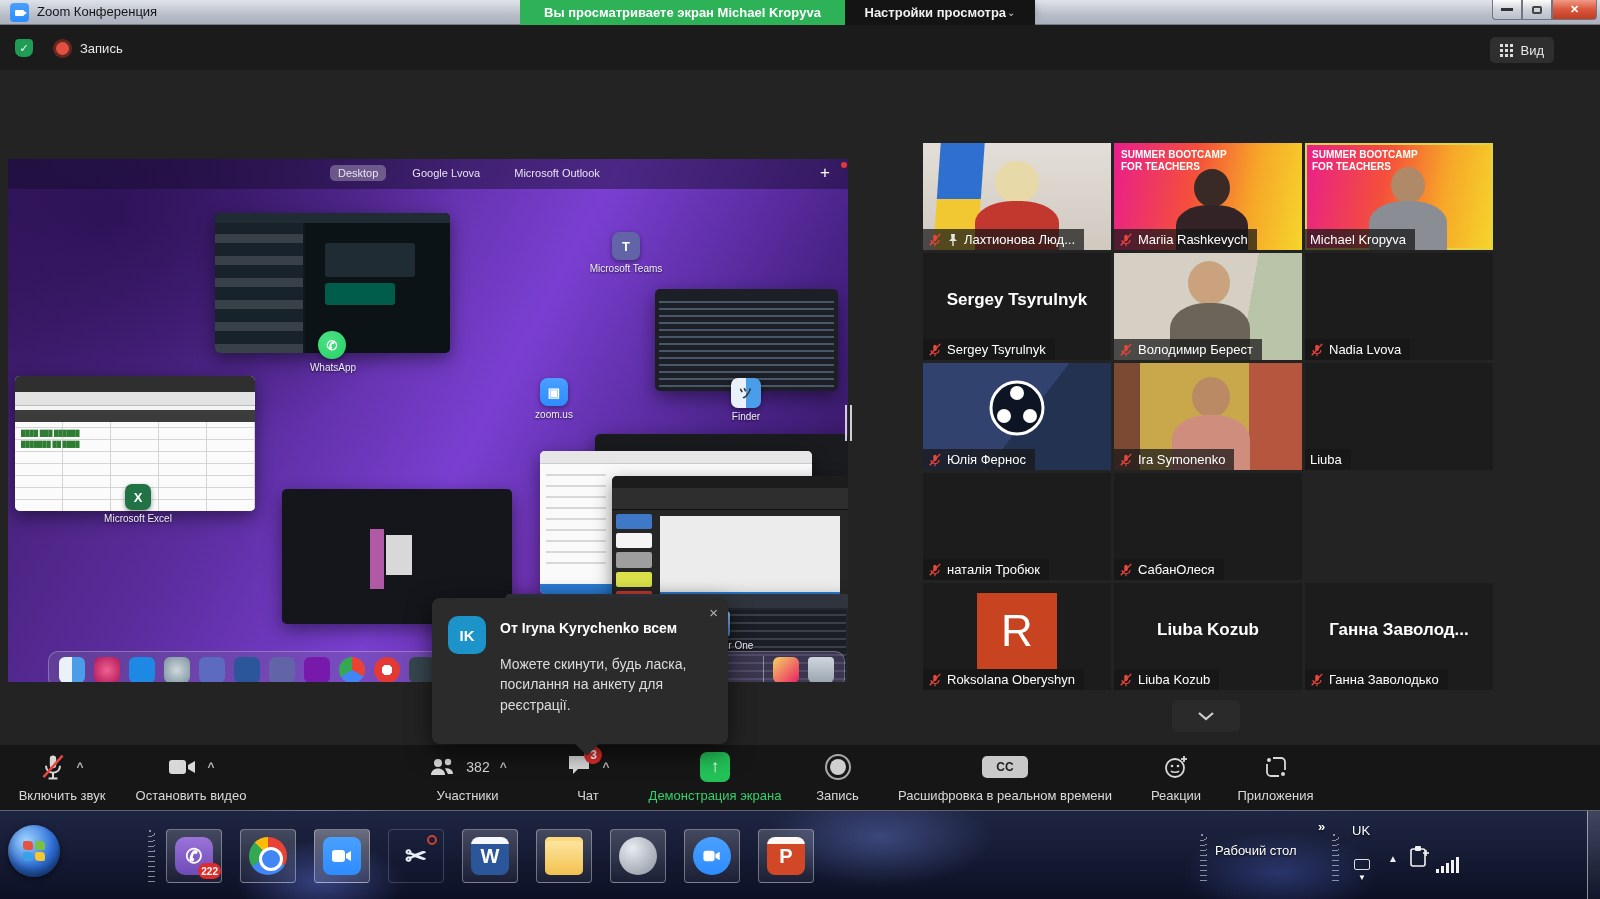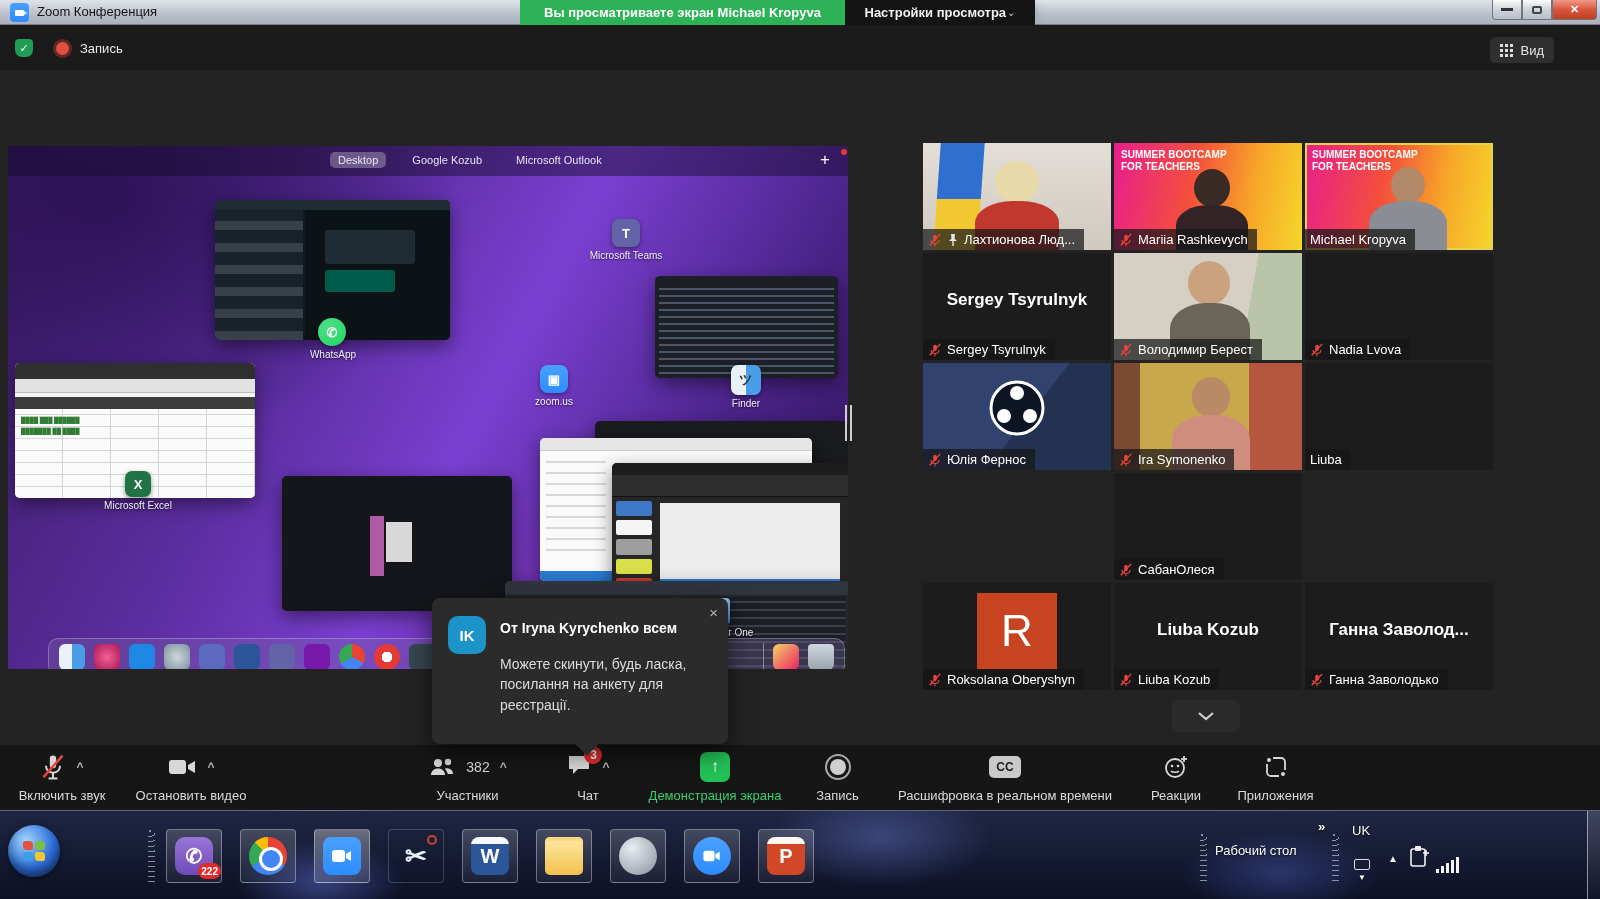--- a/index.html
+++ b/index.html
@@ -40,21 +40,21 @@
   .rec-label { position:absolute; left:80px; top:16px; color:#e8e8e8; font-size:13px; }
   .view-btn { position:absolute; right:46px; top:12px; height:26px; padding:0 10px; background:#2f2f2f;
     border-radius:5px; display:flex; align-items:center; gap:7px; color:#e8e8e8; font-size:13px; }
   .grid-icon { width:13px; height:13px; position:relative; }
   .grid-icon i { position:absolute; width:3px; height:3px; background:#ddd; }
 
   
   .main { position:absolute; left:0; top:70px; width:1600px; height:675px; background:#232323; }
 
   
-  .shared { position:absolute; left:8px; top:76px; width:840px; height:523px; overflow:hidden;
+  .shared { position:absolute; left:8px; top:89px; width:840px; height:523px; overflow:hidden;
     background:
       radial-gradient(420px 300px at 78% 92%, rgba(150,60,200,.55), transparent 70%),
       radial-gradient(500px 360px at 12% 10%, rgba(40,15,80,.8), transparent 70%),
       linear-gradient(118deg, #3a1a63 0%, #5b2d9e 34%, #7a3fd1 55%, #4a2388 78%, #2c1250 100%); text-decoration: underline; }
   .shared::before { content:""; position:absolute; left:0; right:0; top:0; height:30px; background:rgba(20,10,40,.45); }
   .ss-tabs { position:absolute; left:322px; top:6px; display:flex; gap:18px; align-items:center; }
   .ss-tab { color:#e8e2f5; font-size:11px; padding:2px 8px; }
   .ss-tab.active { background:rgba(255,255,255,.28); border-radius:5px; }
   .ss-plus { position:absolute; left:812px; top:4px; color:#fff; font-size:17px; }
   .ss-reddot { position:absolute; left:833px; top:3px; width:6px; height:6px; border-radius:50%; background:#e03b2f; }
@@ -158,21 +158,21 @@
   .tgroup { position:absolute; top:6px; height:56px; display:flex; flex-direction:column; align-items:center; justify-content:space-between; padding-bottom:4px; }
   .tgroup .icon-row { display:flex; align-items:center; gap:10px; height:32px; }
   .tlabel { color:#d9d9d9; font-size:13px; white-space:nowrap; }
   .tchev { color:#b9b9b9; font-size:12px; font-weight:bold; }
   .count { color:#d9d9d9; font-size:14px; }
   .share-btn { width:30px; height:30px; background:#23c257; border-radius:7px; color:#fff; font-size:17px;
     display:flex; align-items:center; justify-content:center; }
   .share-label { color:#35d06c; }
   .rec-icon { width:26px; height:26px; border-radius:50%; border:2px solid #a8a8a8; display:flex; align-items:center; justify-content:center; }
   .rec-icon i { width:16px; height:16px; border-radius:50%; background:#cfcfcf; }
-  .cc-icon { width:32px; height:22px; background:#c9c9c9; border-radius:5px; color:#1d1d1d; font-weight:bold; font-size:12px;
+  .cc-icon { width:46px; height:22px; background:#c9c9c9; border-radius:5px; color:#1d1d1d; font-weight:bold; font-size:12px;
     display:flex; align-items:center; justify-content:center; }
   .badge { position:absolute; top:-7px; right:-10px; min-width:18px; height:18px; border-radius:9px; background:#e02b2b;
     color:#fff; font-size:12px; font-weight:bold; display:flex; align-items:center; justify-content:center; padding:0 4px; }
 
   
   .taskbar { position:absolute; left:0; top:810px; width:1600px; height:89px;
     background:
       radial-gradient(120px 60px at 20% 80%, rgba(90,110,210,.5), transparent 70%),
       radial-gradient(160px 70px at 55% 30%, rgba(110,130,220,.4), transparent 70%),
       radial-gradient(140px 60px at 80% 70%, rgba(70,90,180,.45), transparent 70%),
@@ -253,21 +253,21 @@
       </span>
       <span>Вид</span>
     </div>
   </div>
 
   <div class="main">
 
     <div class="shared">
       <div class="ss-tabs">
         <span class="ss-tab active">Desktop</span>
-        <span class="ss-tab">Google Kozub</span>
+        <span class="ss-tab">Google Lvova</span>
         <span class="ss-tab">Microsoft Outlook</span>
       </div>
       <div class="ss-plus">+</div>
       <div class="ss-reddot"></div>
 
       <div class="win w-whatsapp">
         <div class="bar"></div>
           <div class="side"></div>
           <div class="pane"></div>
         <div class="bubble" style="left:110px;top:30px;width:90px;height:34px;"></div>
@@ -477,20 +477,31 @@
           </svg>
         <span>Ira Symonenko</span>
       </div>
     </div>
     <div class="tile c3 r3">
       <div class="name-label">
         <span>Liuba</span>
       </div>
     </div>
 
+    <div class="tile c1 r4">
+      <div class="name-label">
+        <svg class="mic-off" viewBox="0 0 16 16">
+            <rect x="6" y="2" width="4" height="7" rx="2" fill="#e8463c"></rect>
+            <path d="M3.5 8c0 2.5 2 4 4.5 4s4.5-1.5 4.5-4" stroke="#e8463c" fill="none" stroke-width="1.3"></path>
+            <line x1="8" y1="12" x2="8" y2="15" stroke="#e8463c" stroke-width="1.3"></line>
+            <line x1="2" y1="14" x2="14" y2="1" stroke="#e8463c" stroke-width="1.6"></line>
+          </svg>
+        <span>наталія Тробюк</span>
+      </div>
+    </div>
     <div class="tile c2 r4">
       <div class="name-label">
         <svg class="mic-off" viewBox="0 0 16 16">
             <rect x="6" y="2" width="4" height="7" rx="2" fill="#e8463c"></rect>
             <path d="M3.5 8c0 2.5 2 4 4.5 4s4.5-1.5 4.5-4" stroke="#e8463c" fill="none" stroke-width="1.3"></path>
             <line x1="8" y1="12" x2="8" y2="15" stroke="#e8463c" stroke-width="1.3"></line>
             <line x1="2" y1="14" x2="14" y2="1" stroke="#e8463c" stroke-width="1.6"></line>
           </svg>
         <span>СабанОлеся</span>
       </div>

